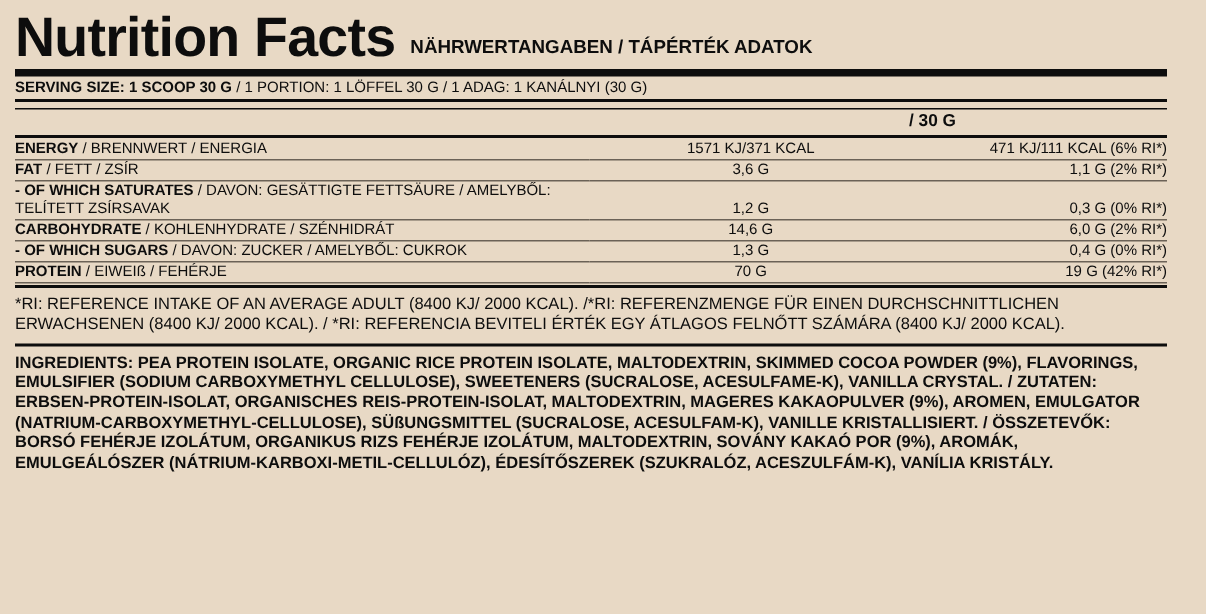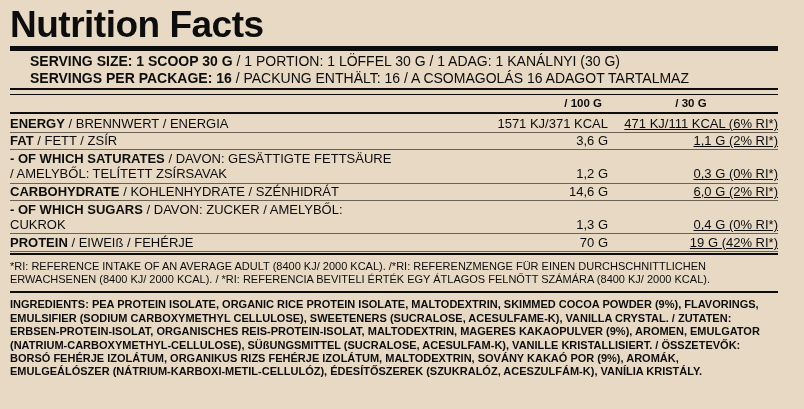--- a/index.html
+++ b/index.html
@@ -48,70 +48,68 @@
   .rule-med {
     border-top: 2.5px solid #0d0d0d;
     margin: 1px 0;
   }
   .rule-thin {
     border-top: 1px solid #0d0d0d;
     margin: 0;
   }
   
   .serving {
-    font-size: 14px;
+    font-size: 10px;
     line-height: 1.22;
     font-weight: normal;
-    margin-left: 20px;
   }
   .serving b { font-weight: bold; }
 
   
   .colhead {
     display: flex;
     font-size: 11.5px;
     font-weight: bold;
     padding: 2px 0 2px 0;
   }
   .colhead .spacer { flex: 1 1 auto; }
   .colhead .c1 {
     width: 215px;
     text-align: right;
     padding-right: 4px;
   }
   .colhead .c2 {
     width: 170px;
-    text-align: center;
+    text-align: left;
     padding-right: 2px;
   }
 
   
   table.nutri {
     width: 100%;
     border-collapse: collapse;
-    font-size: 13px;
+    font-size: 10px;
   }
   table.nutri td {
     padding: 0.5px 0;
     vertical-align: bottom;
     line-height: 1.2;
   }
   td.name { text-align: left; }
   td.v1 {
     width: 215px;
-    text-align: right;
+    text-align: center;
     padding-right: 4px;
     white-space: nowrap;
   }
   td.v2 {
     width: 170px;
     text-align: right;
     padding-right: 2px;
     white-space: nowrap;
-    text-decoration: underline;
   }
   .bold { font-weight: bold; }
   .indent { padding-left: 12px; }
 
   tr.divider td {
     border-bottom: 1px solid #6b6257;
     padding: 0;
     height: 0;
   }
 
@@ -131,41 +129,37 @@
   }
   .gap-top { height: 3px; }
 </style>
 </head>
 <body>
 
 <div class="panel">
 
   <div class="title-row">
     <div class="title">Nutrition Facts</div>
+    <div class="title-sub">NÄHRWERTANGABEN / TÁPÉRTÉK ADATOK</div>
   </div>
 
   <div class="rule-thick"></div>
 
   <div class="serving">
     <b>SERVING SIZE:</b>
     <b>1 SCOOP 30 G</b>
     <span>/ 1 PORTION: 1 LÖFFEL 30 G / 1 ADAG: 1 KANÁLNYI (30 G)</span>
   </div>
-  <div class="serving">
-    <b>SERVINGS PER PACKAGE: 16</b>
-    <span>/ PACKUNG ENTHÄLT: 16 / A CSOMAGOLÁS 16 ADAGOT TARTALMAZ</span>
-  </div>
 
   <div class="rule-med"></div>
   <div class="gap-top"></div>
   <div class="rule-thin"></div>
 
   <div class="colhead">
     <div class="spacer"></div>
-    <div class="c1">/ 100 G</div>
     <div class="c2">/ 30 G</div>
   </div>
 
   <div class="rule-med"></div>
 
   <table class="nutri">
     <tbody>
       <tr>
         <td class="name"><span class="bold">ENERGY</span> <span>/ BRENNWERT / ENERGIA</span></td>
         <td class="v1">1571 KJ/371 KCAL</td>

